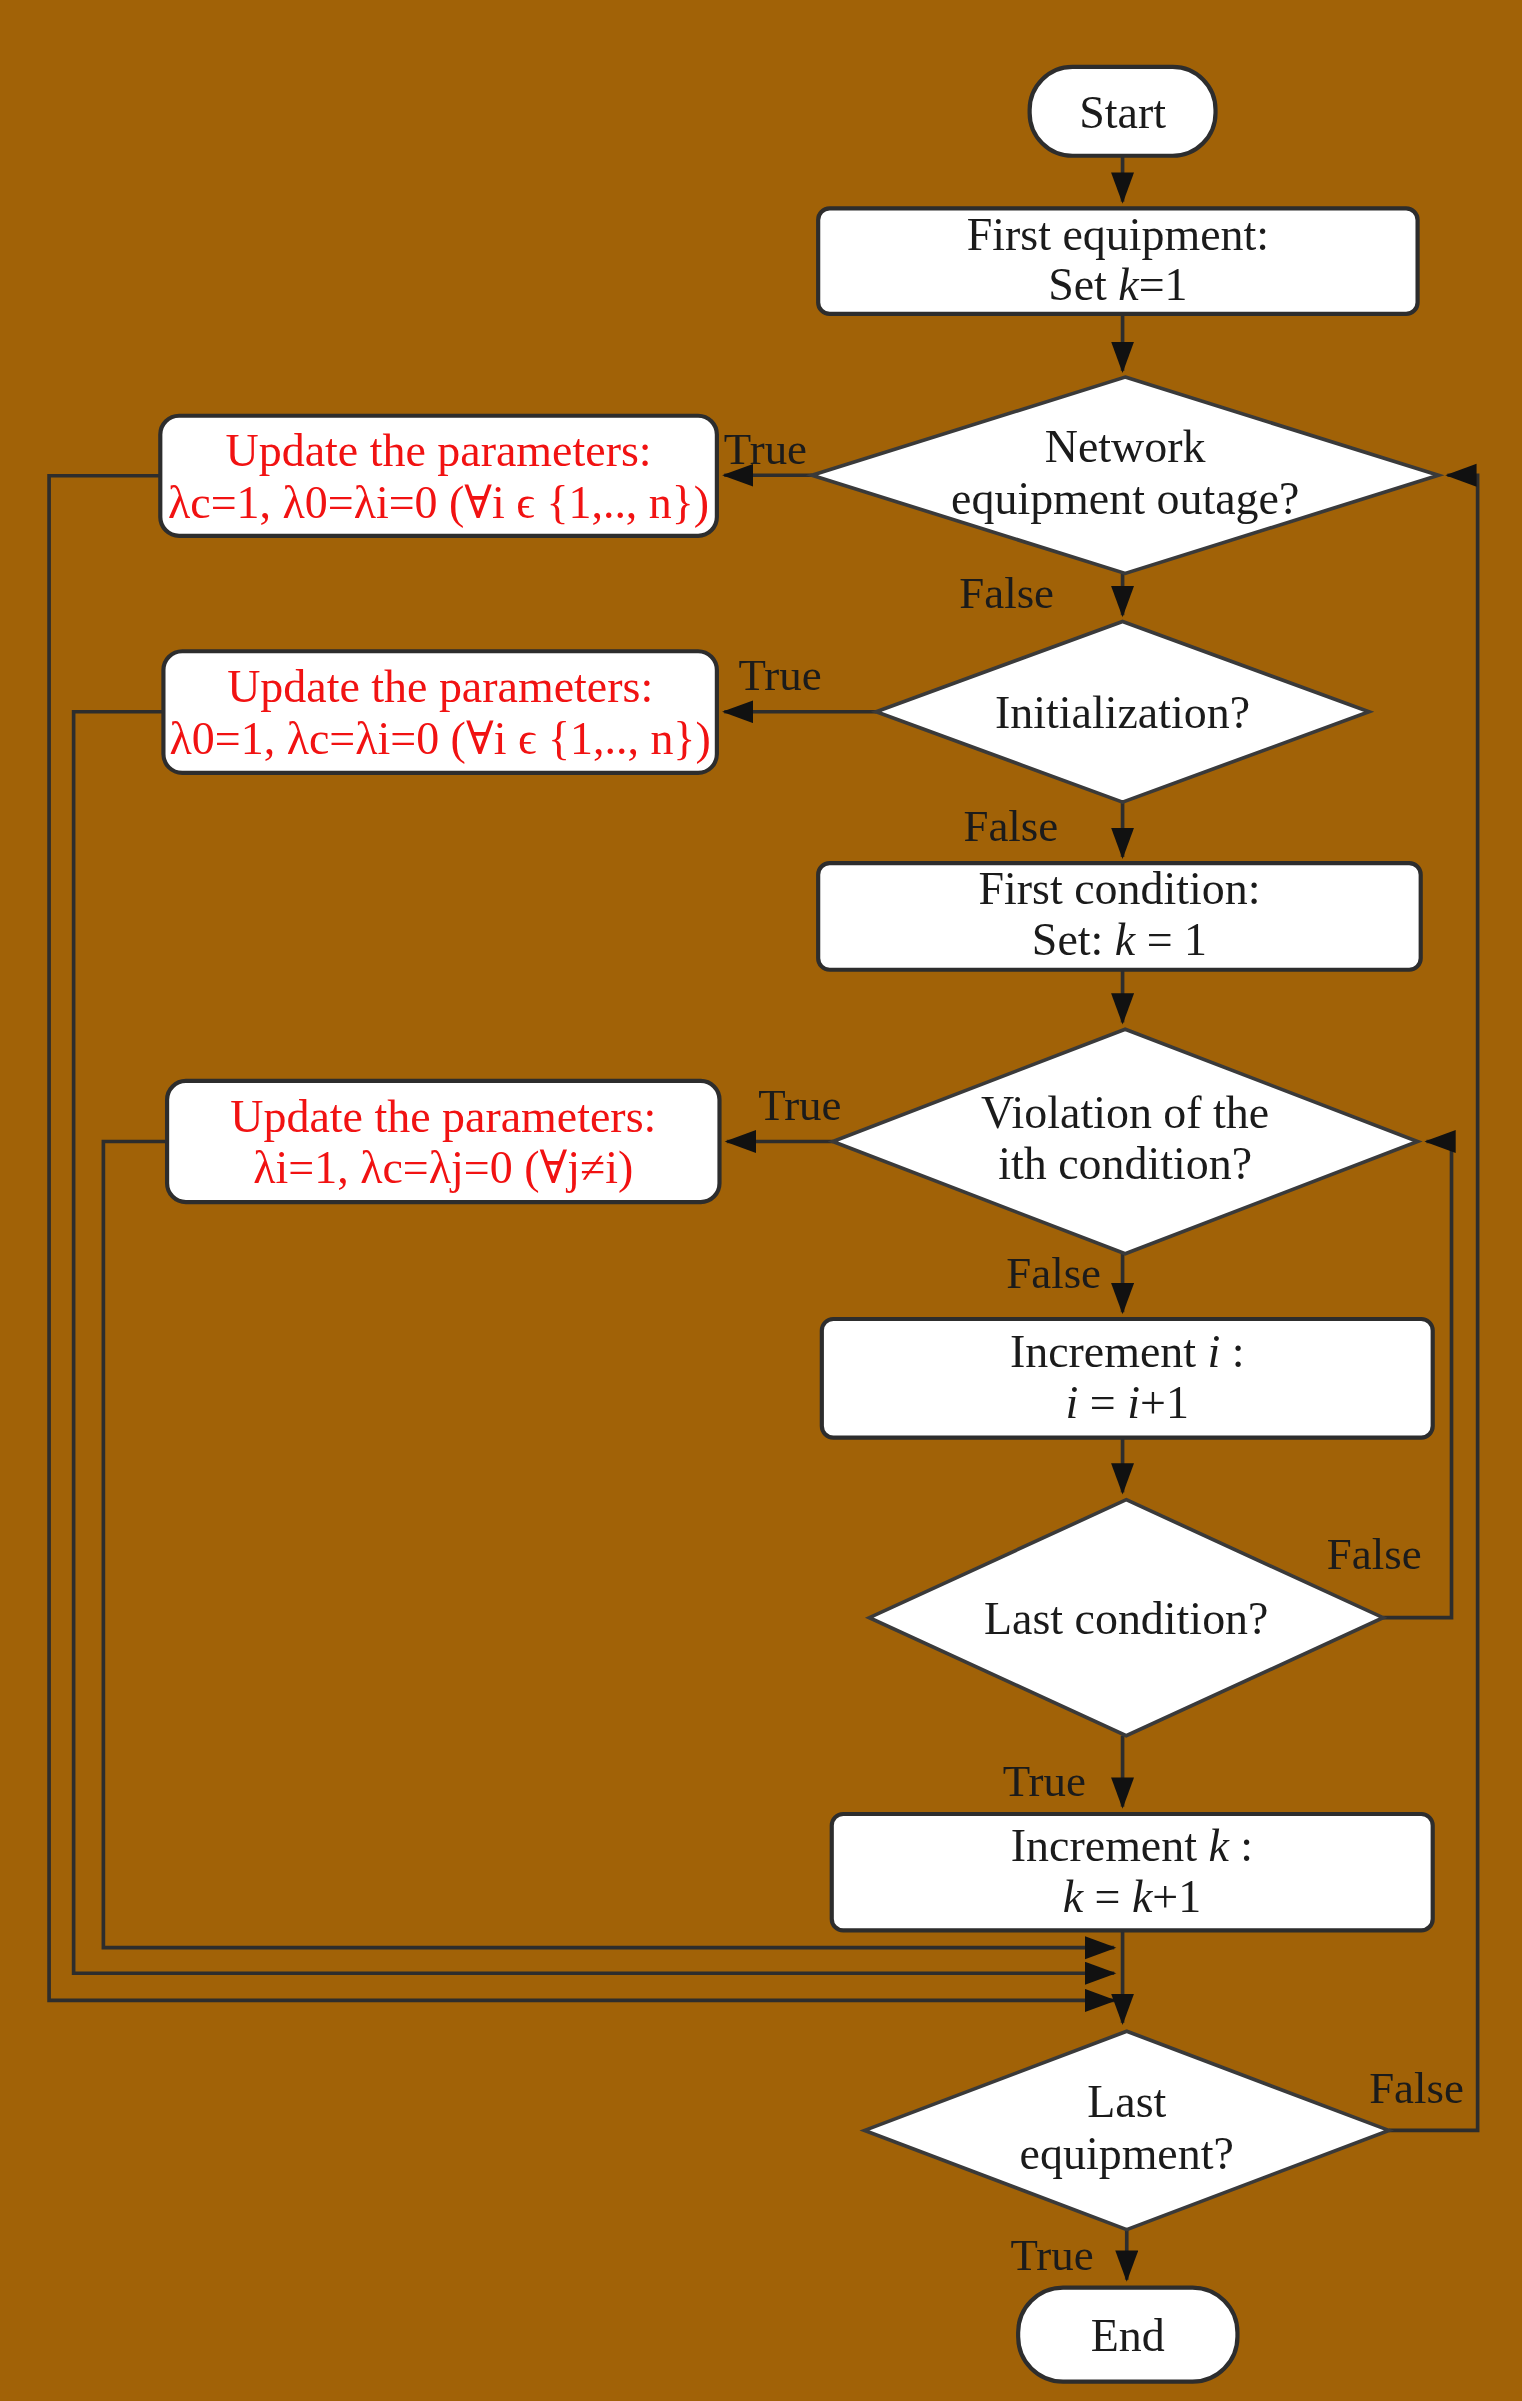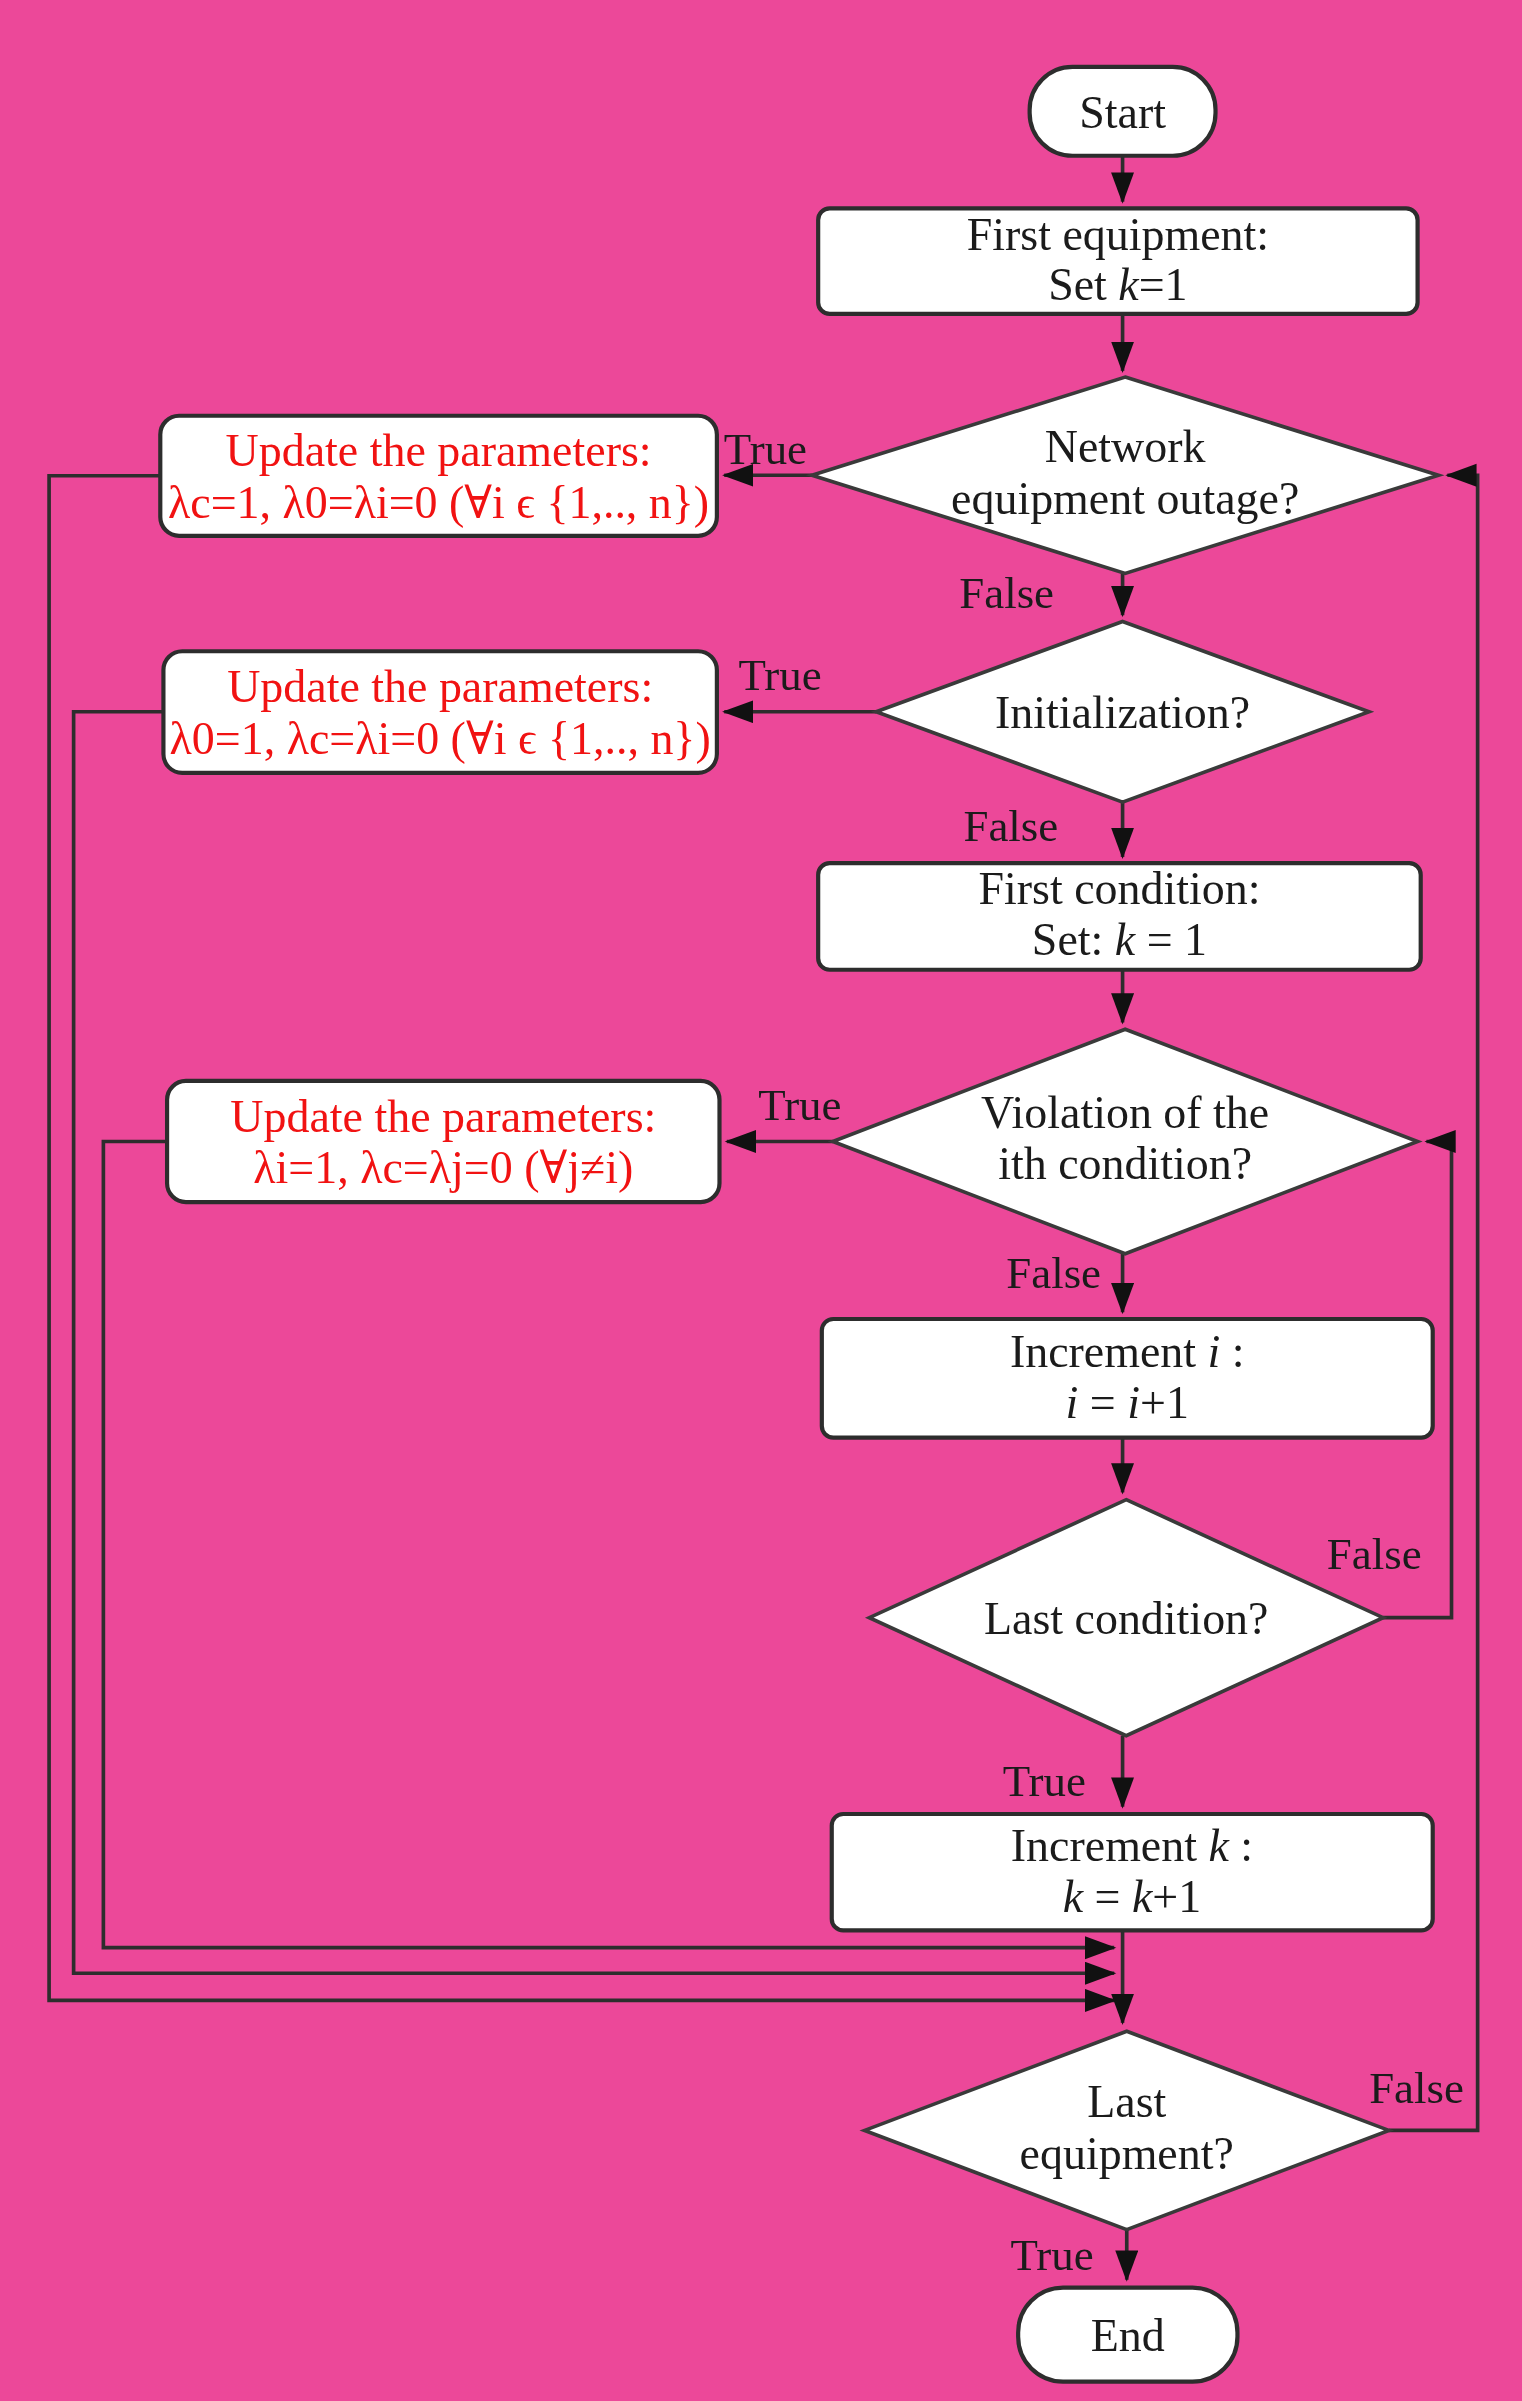--- a/index.html
+++ b/index.html
@@ -1,16 +1,16 @@
 <!DOCTYPE html>
 <html style="font-size:8.4px"><head>
 <meta charset="utf-8">
 <style>
   html,body{margin:0;padding:0;background:#ffffff;}
-  .figure-wrap{width:1522px;height:2401px;background:#ec4899;position:relative;}
+  .figure-wrap{width:1522px;height:2401px;background:#a16207;position:relative;}
   svg{display:block;}
   .shape{fill:#ffffff;stroke:#2d2d2d;stroke-width:8;}
   .diamond{fill:#ffffff;stroke:#3a3a3a;stroke-width:7;}
   .edge{fill:none;stroke:#2d2d2d;stroke-width:7;}
   .lbl{font-family:"Liberation Serif","DejaVu Serif",serif;fill:#1b1b1b;font-size:88px;}
   .branch{font-family:"Liberation Serif","DejaVu Serif",serif;fill:#1b1b1b;font-size:86px;}
   .red{fill:#f11212;}
   .it{font-style:italic;}
   .mid{text-anchor:middle;}
 </style>

